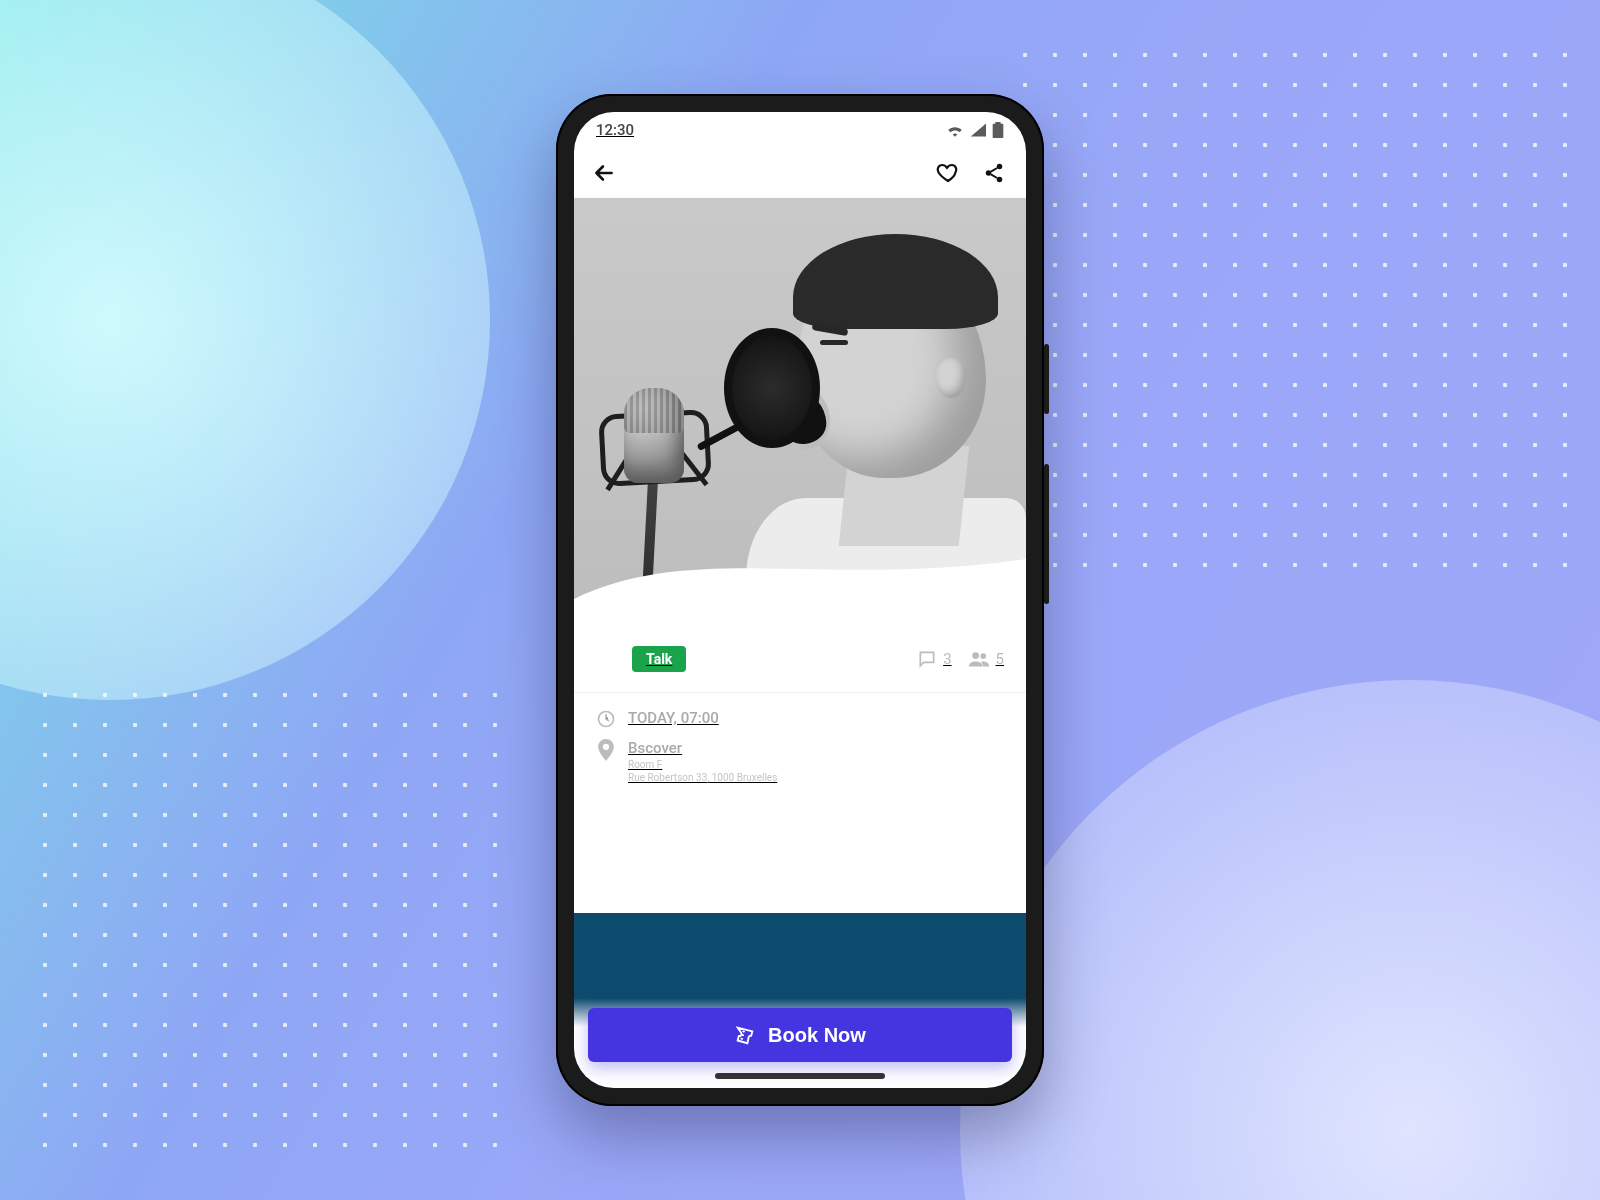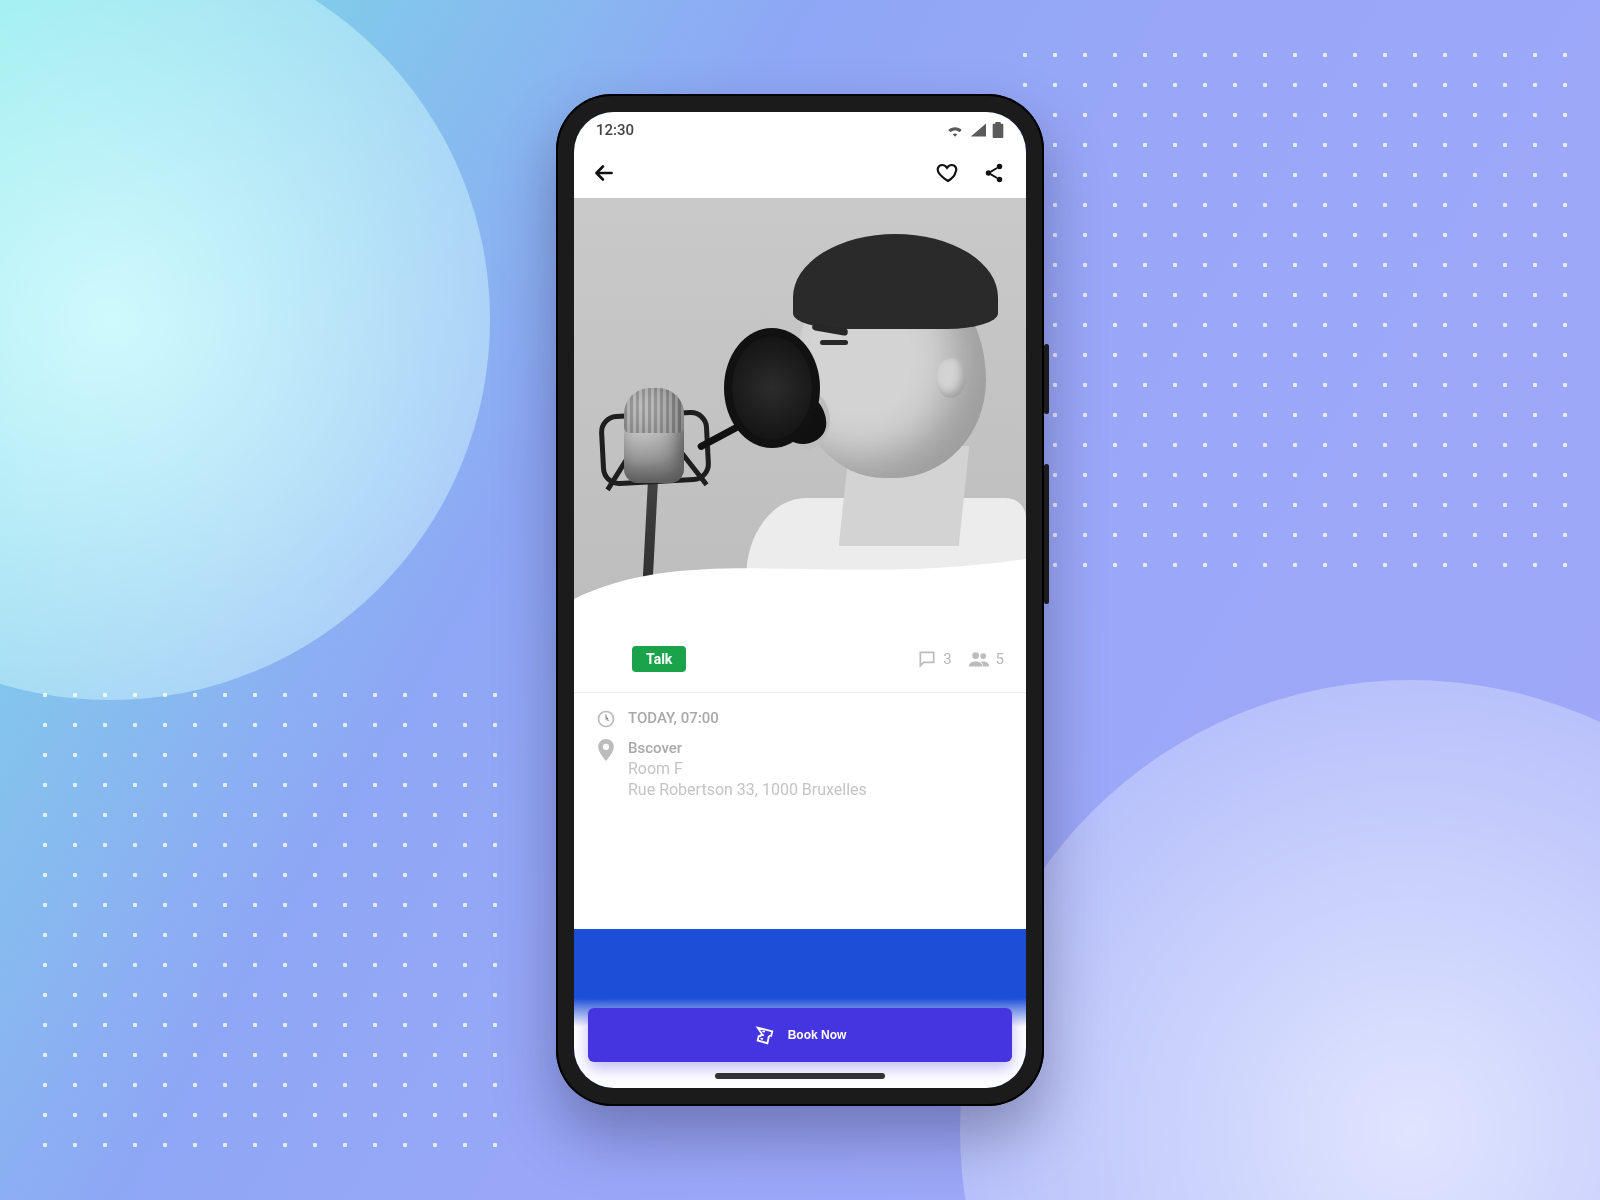--- a/index.html
+++ b/index.html
@@ -47,23 +47,24 @@
     padding: 18px;
   }
   .phone .btn-side {
     position: absolute; right: -5px; width: 5px; background: #1b1b1b; border-radius: 3px;
   }
   .phone .btn-side.a { top: 250px; height: 70px; }
   .phone .btn-side.b { top: 370px; height: 140px; }
   .screen {
     position: relative;
     width: 100%; height: 100%;
-    background: #1d4ed8;
+    background: #0c4a6e;
     border-radius: 40px;
     overflow: hidden;
+    text-decoration: underline;
   }
   .home-indicator {
     position: absolute; bottom: 9px; left: 50%; transform: translateX(-50%);
     width: 170px; height: 6px; background: #111; border-radius: 4px; opacity: .85;
   }
 
   
   .statusbar {
     height: 36px;
     display: flex; align-items: center; justify-content: space-between;
@@ -202,33 +203,33 @@
   .stats { display:flex; align-items:center; gap:16px; color:#b9b9b9; font-size:15px; }
   .stat { display:flex; align-items:center; gap:6px; }
   .title {
     font-size: 25px; line-height: 1.28; font-weight: 800; color:#2b2b2b;
     letter-spacing:.2px;
   }
   .divider { height:1px; background:#eee; margin:20px -22px 16px -22px; }
   .info { display:flex; align-items:flex-start; gap:12px; color:#b9b9b9; font-size:15px; margin-bottom:10px; }
   .info .lines { display:flex; flex-direction:column; gap:2px; }
   .info .main { color:#a9a9a9; font-weight:500; }
-  .info .sub  { color:#c4c4c4; font-size:16px; }
+  .info .sub  { color:#c4c4c4; font-size:10px; }
 
   
   .cta-wrap {
     position:absolute; left:0; right:0; bottom:0;
     padding: 10px 14px 26px 14px;
     background: linear-gradient(180deg, rgba(255,255,255,0) 0%, #fff 32%);
   }
   .cta {
     width:100%; height:54px;
     background:#4435e0; color:#fff;
     border:none; border-radius:6px;
-    font-size:12px; font-weight:600;
+    font-size:20px; font-weight:600;
     display:flex; align-items:center; justify-content:center; gap:12px;
     cursor:pointer;
     box-shadow: 0 6px 16px rgba(68,53,224,.35);
   }
 </style>
 </head>
 <body>
 
 <div class="stage">
   <div class="circle-a"></div>

